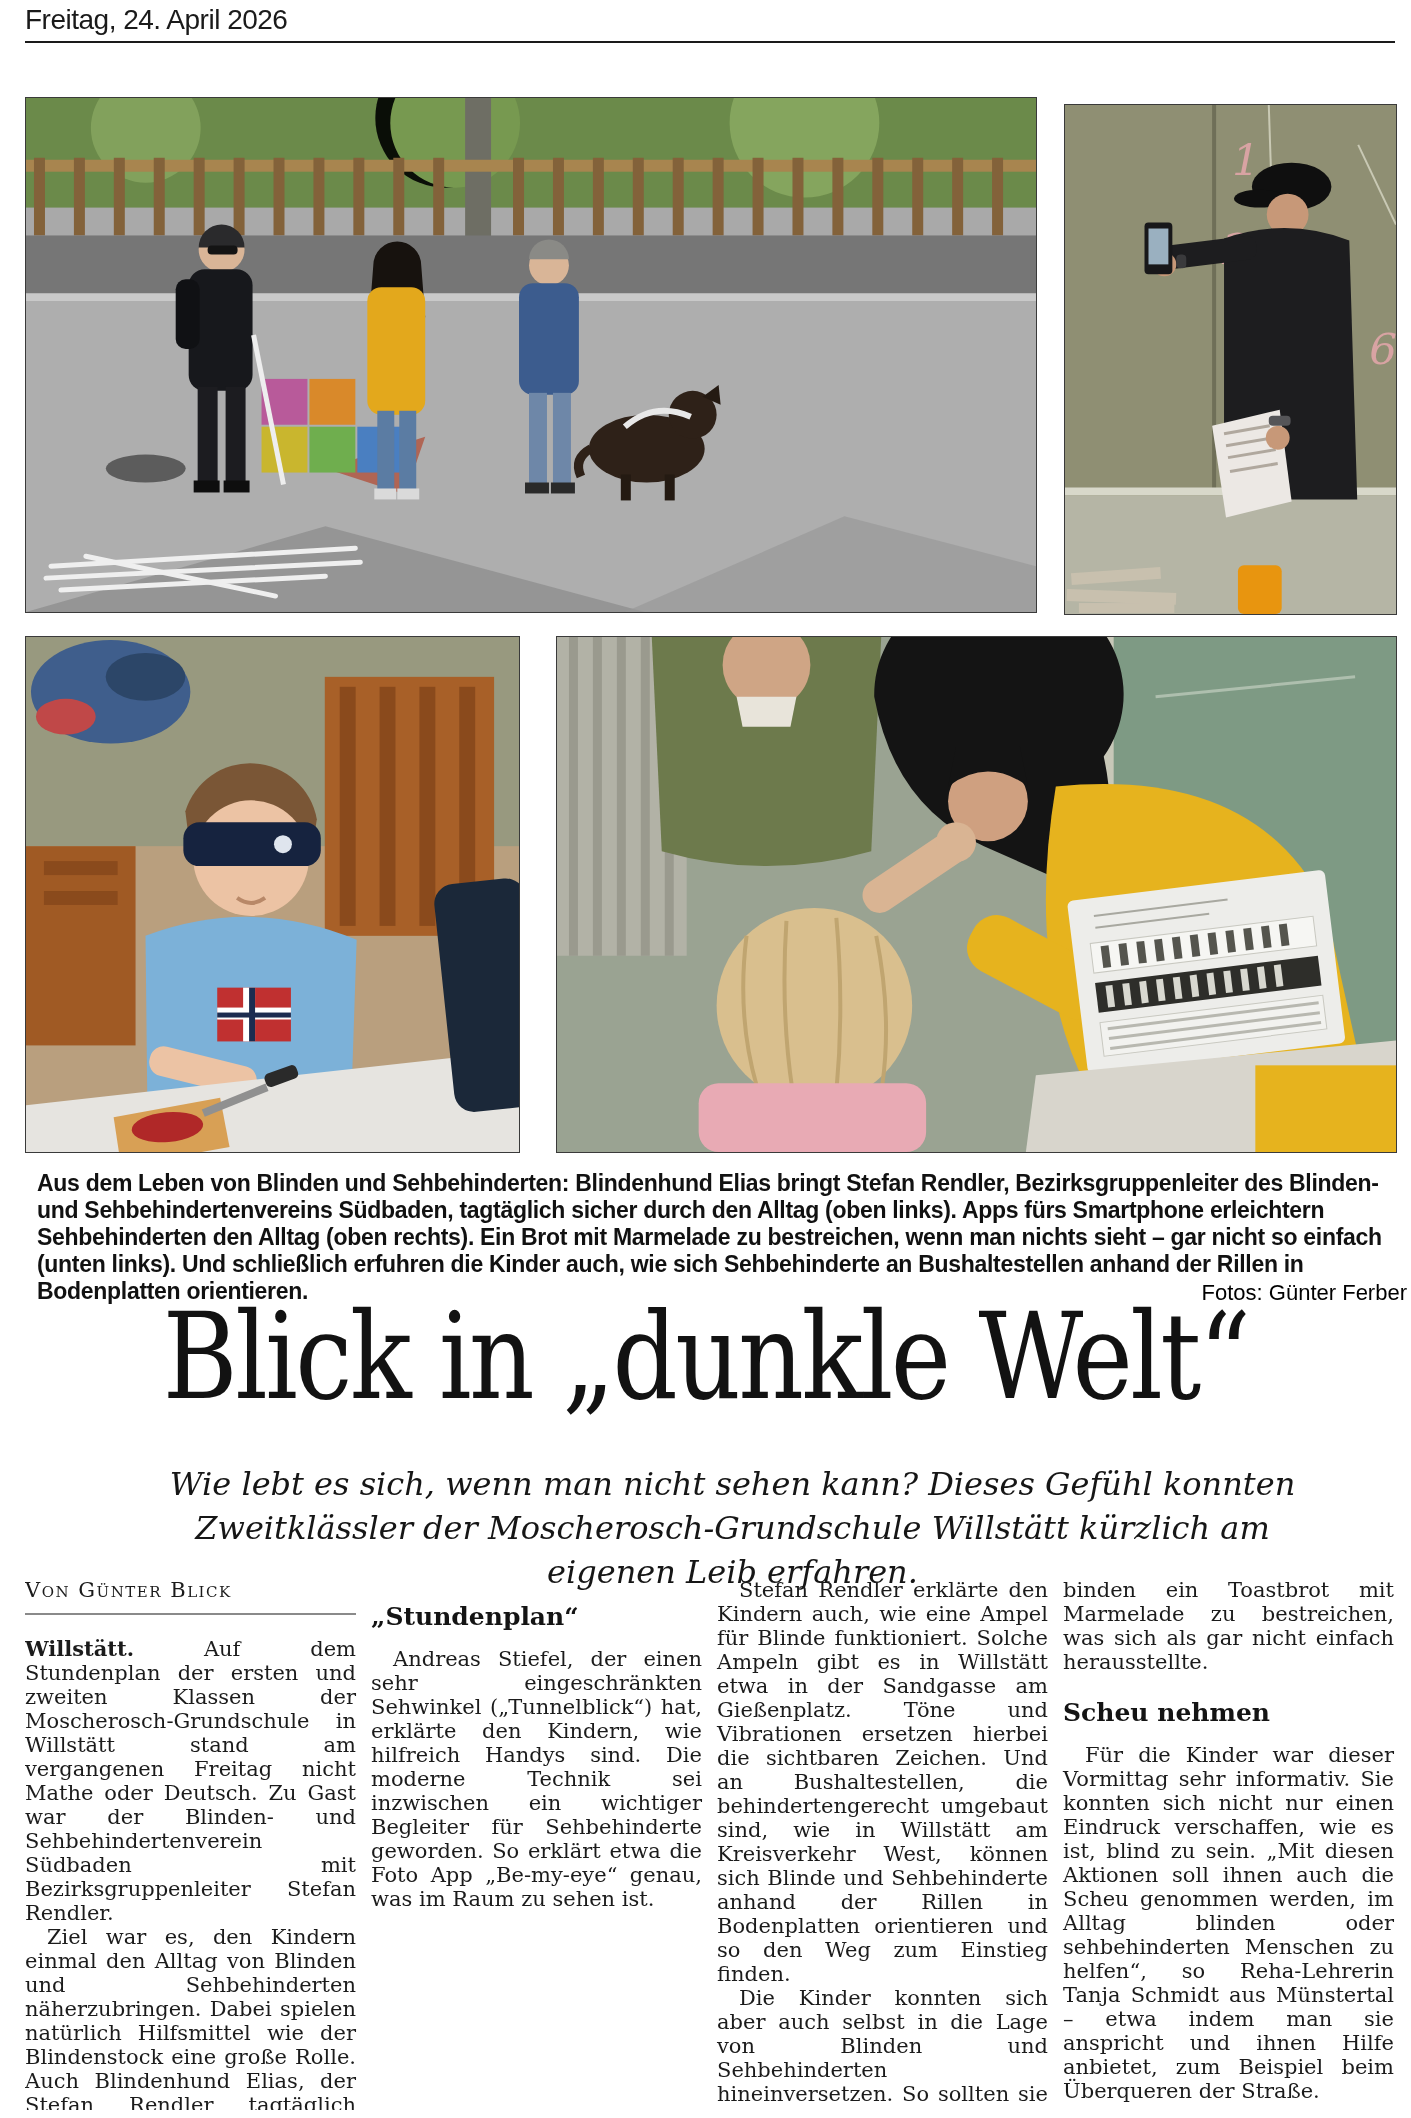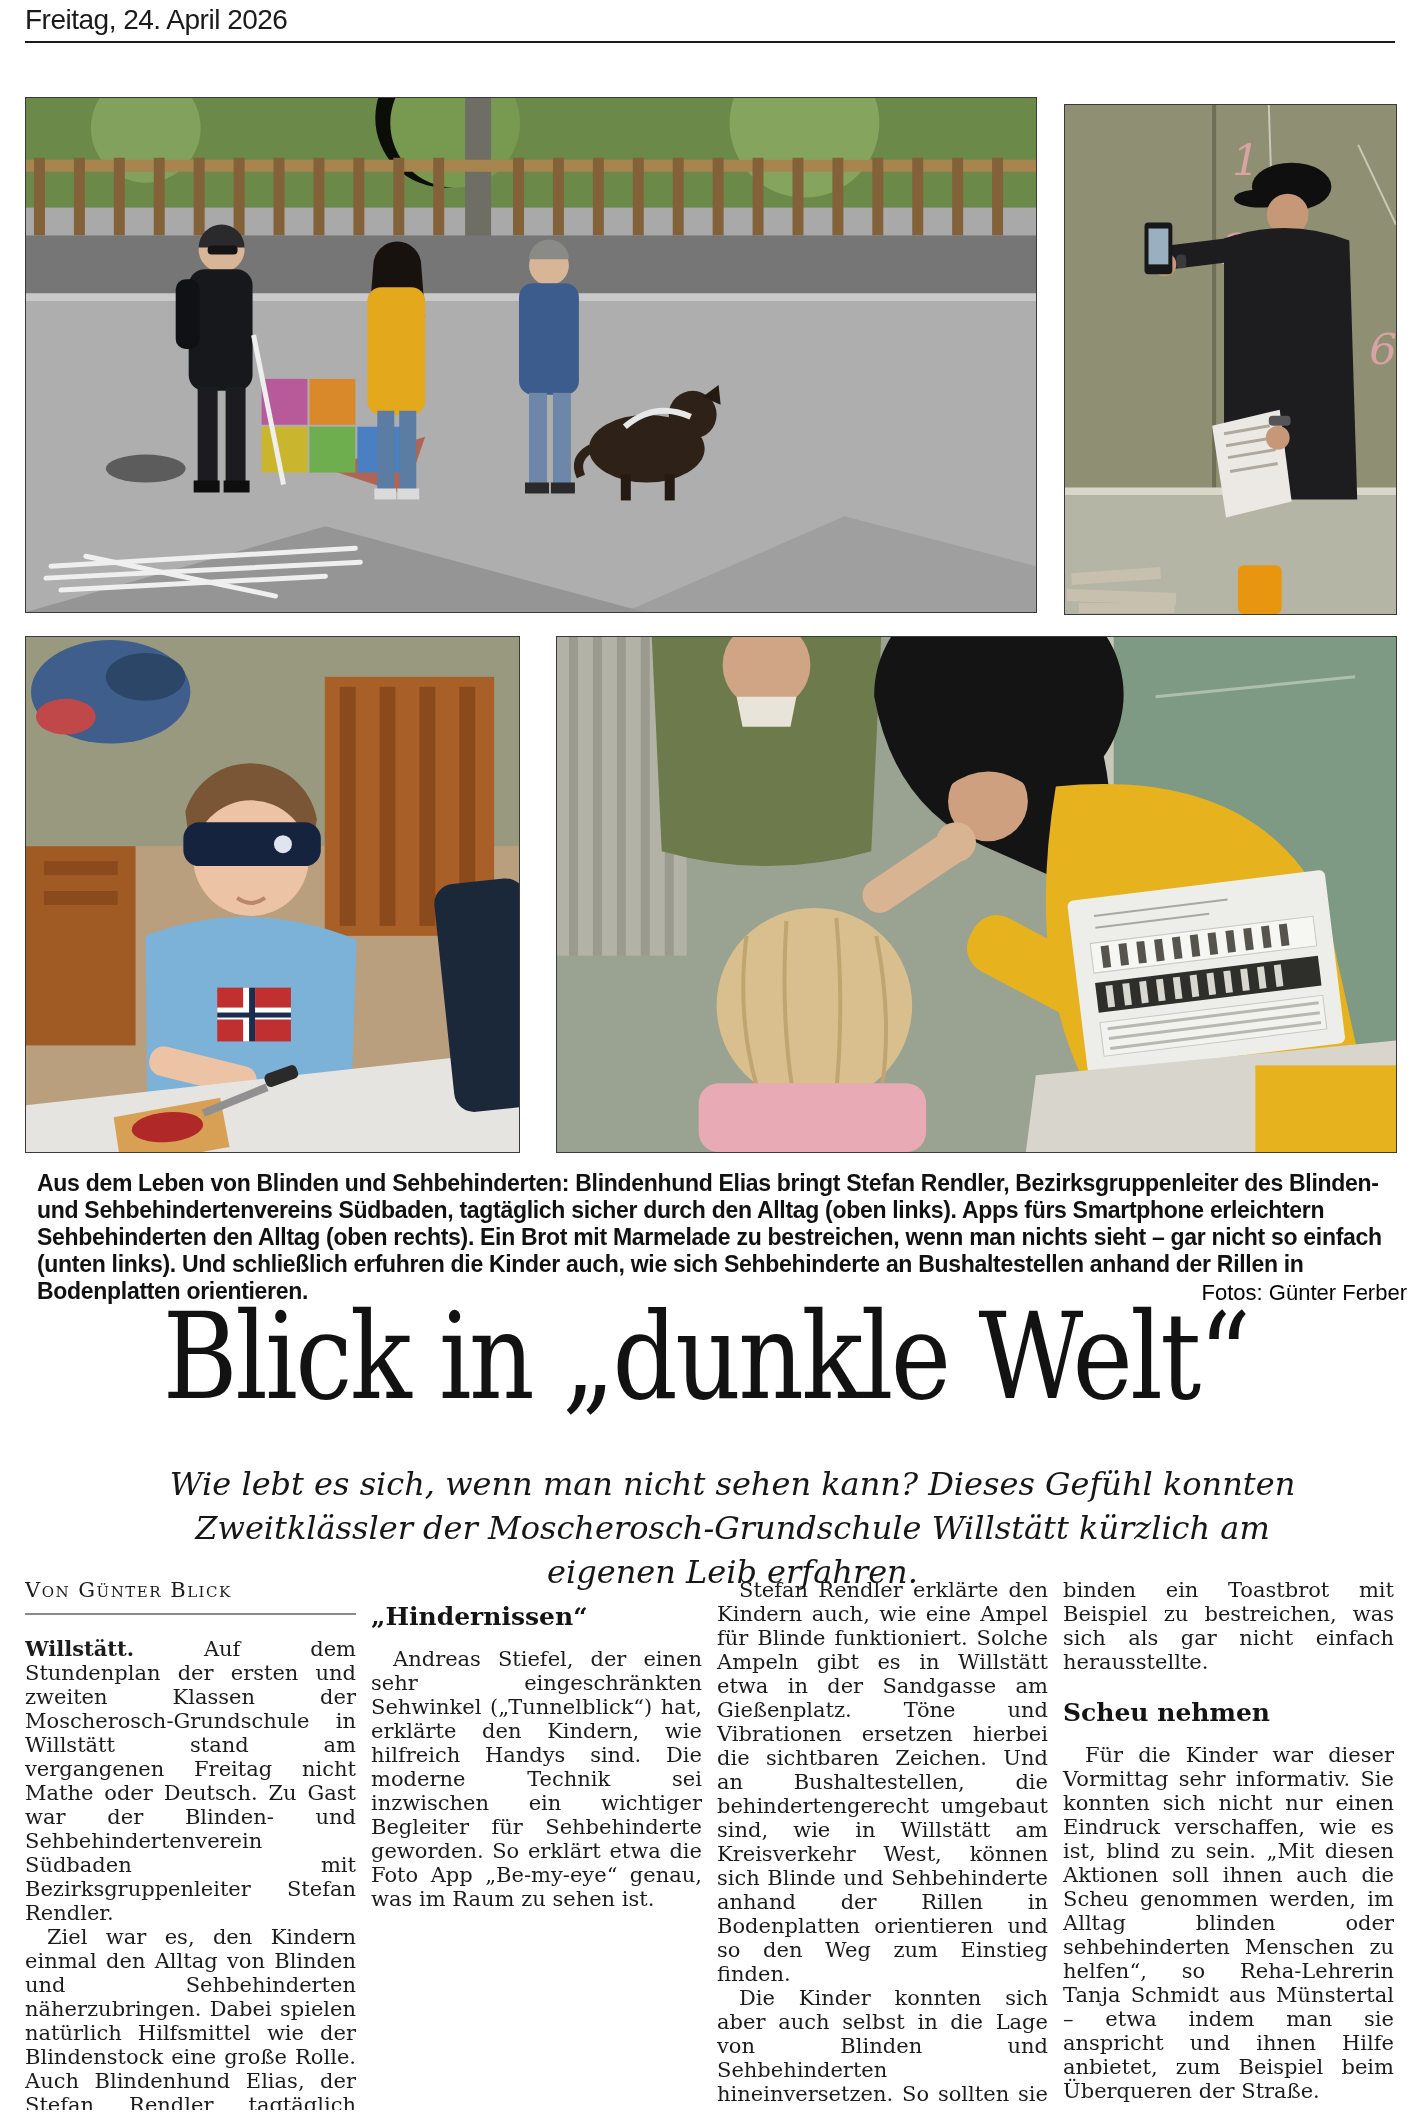--- a/index.html
+++ b/index.html
@@ -359,28 +359,28 @@
 <div class="columns">
 
   <div class="col">
     <div class="byline">Von Günter Blick</div>
     <div class="byline-rule"></div>
     <p><span class="lead">Willstätt.</span> <span>Auf dem Stundenplan der ersten und zweiten Klassen der Moscherosch-Grundschule in Willstätt stand am vergangenen Freitag nicht Mathe oder Deutsch. Zu Gast war der Blinden- und Sehbehindertenverein Südbaden mit Bezirksgruppenleiter Stefan Rendler.</span></p>
     <p class="indent">Ziel war es, den Kindern einmal den Alltag von Blinden und Sehbehinderten näherzubringen. Dabei spielen natürlich Hilfsmittel wie der Blindenstock eine große Rolle. Auch Blindenhund Elias, der Stefan Rendler tagtäglich sicher durch den Alltag bringt,</p>
   </div>
 
   <div class="col">
-    <h3>„Hindernissen“</h3>
+    <h3>„Stundenplan“</h3>
     <p class="indent">Andreas Stiefel, der einen sehr eingeschränkten Sehwinkel („Tunnelblick“) hat, erklärte den Kindern, wie hilfreich Handys sind. Die moderne Technik sei inzwischen ein wichtiger Begleiter für Sehbehinderte geworden. So erklärt etwa die Foto App „Be-my-eye“ genau, was im Raum zu sehen ist.</p>
   </div>
 
   <div class="col">
     <p class="indent">Stefan Rendler erklärte den Kindern auch, wie eine Ampel für Blinde funktioniert. Solche Ampeln gibt es in Willstätt etwa in der Sandgasse am Gießenplatz. Töne und Vibrationen ersetzen hierbei die sichtbaren Zeichen. Und an Bushaltestellen, die behindertengerecht umgebaut sind, wie in Willstätt am Kreisverkehr West, können sich Blinde und Sehbehinderte anhand der Rillen in Bodenplatten orientieren und so den Weg zum Einstieg finden.</p>
     <p class="indent">Die Kinder konnten sich aber auch selbst in die Lage von Blinden und Sehbehinderten hineinversetzen. So sollten sie etwa versuchen, mit Augen-</p>
   </div>
 
   <div class="col">
-    <p>binden ein Toastbrot mit Beispiel zu bestreichen, was sich als gar nicht einfach herausstellte.</p>
+    <p>binden ein Toastbrot mit Marmelade zu bestreichen, was sich als gar nicht einfach herausstellte.</p>
     <h3>Scheu nehmen</h3>
     <p class="indent">Für die Kinder war dieser Vormittag sehr informativ. Sie konnten sich nicht nur einen Eindruck verschaffen, wie es ist, blind zu sein. „Mit diesen Aktionen soll ihnen auch die Scheu genommen werden, im Alltag blinden oder sehbehinderten Menschen zu helfen“, so Reha-Lehrerin Tanja Schmidt aus Münstertal – etwa indem man sie anspricht und ihnen Hilfe anbietet, zum Beispiel beim Überqueren der Straße.</p>
   </div>
 
 </div>
 
 </body></html>

